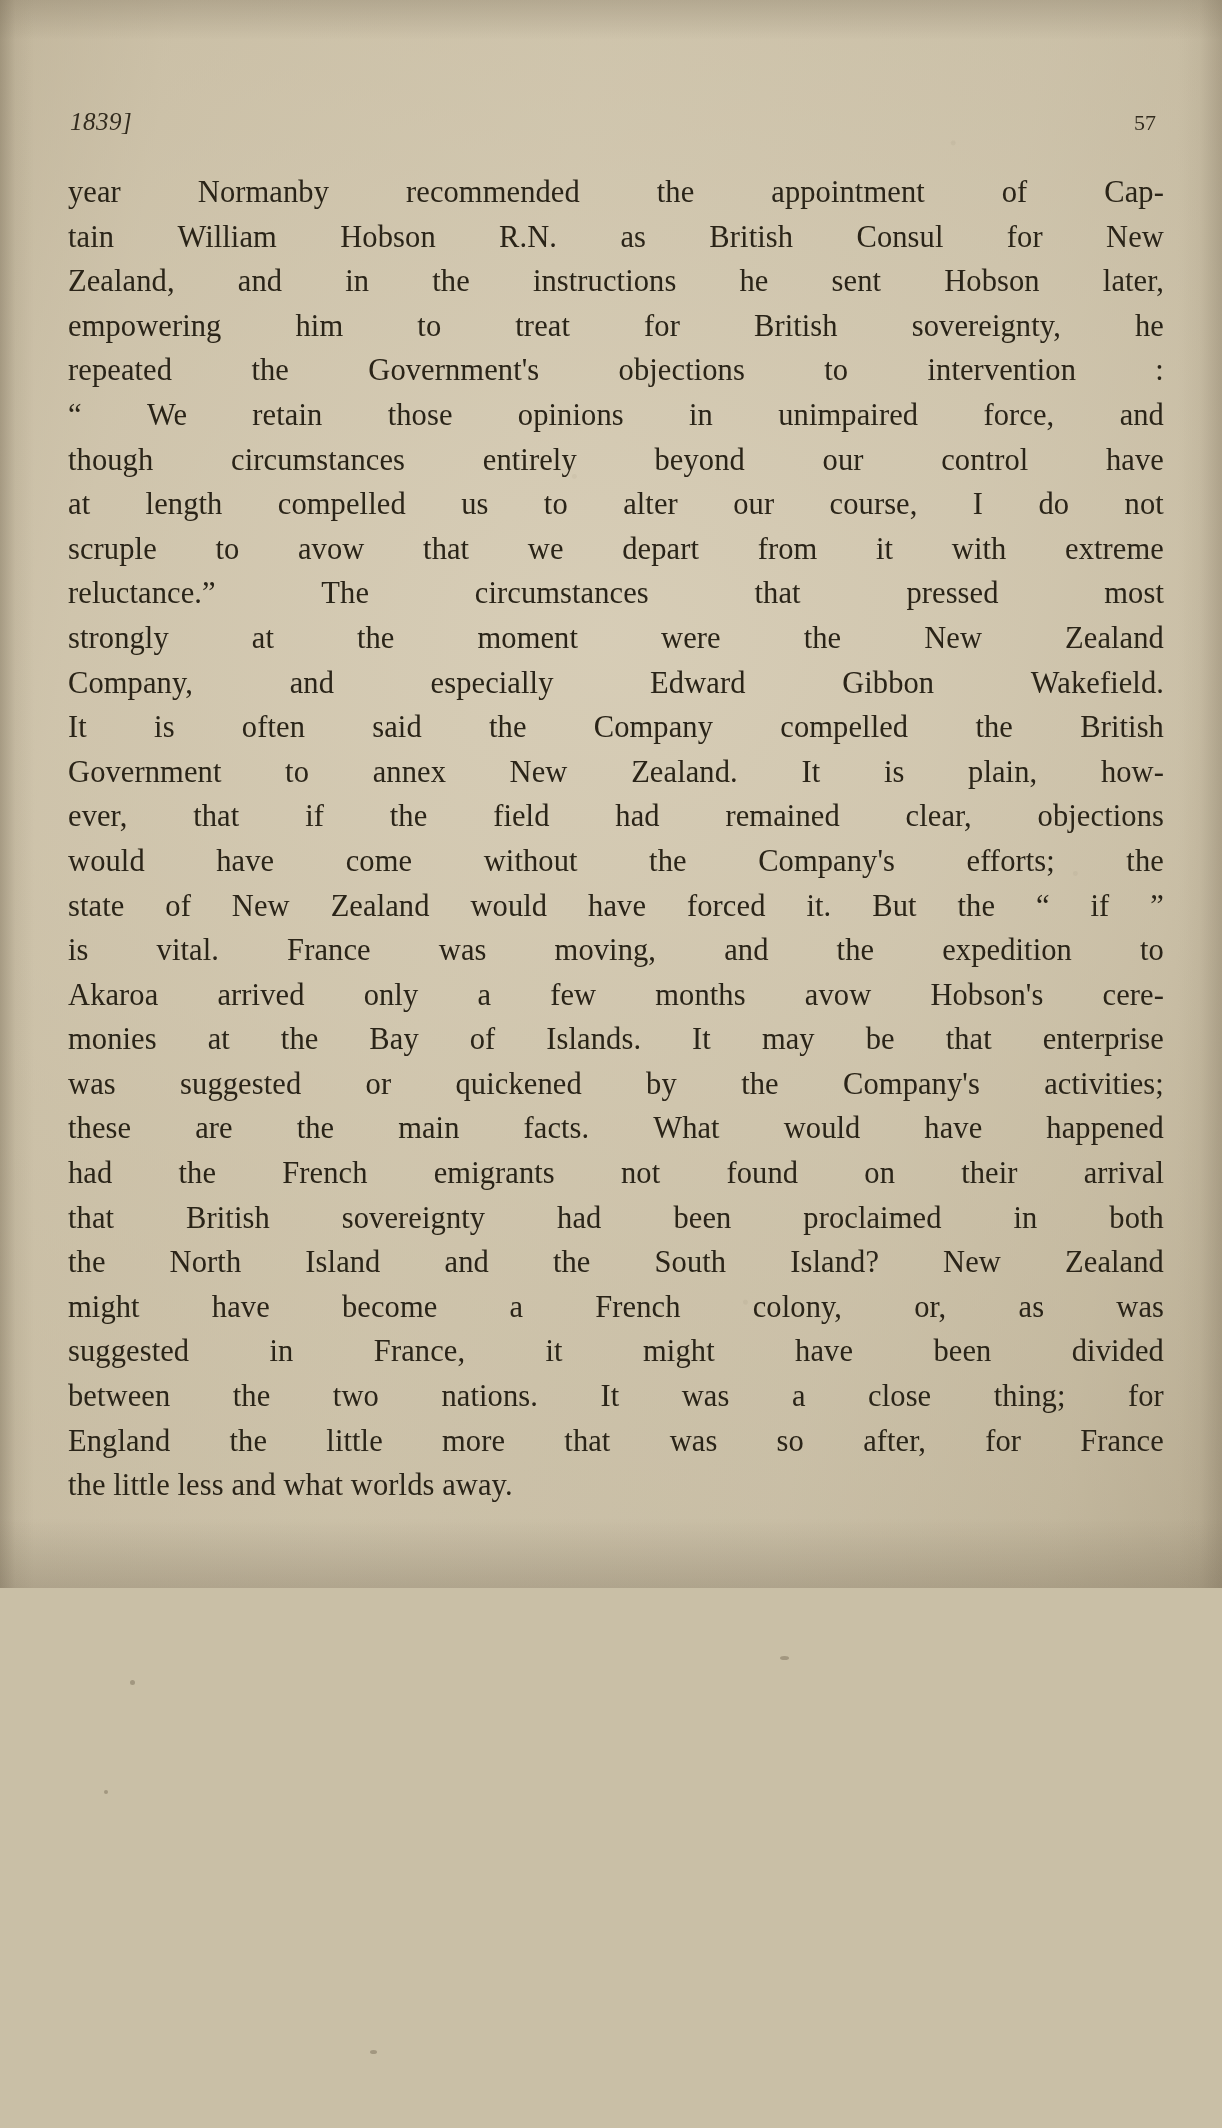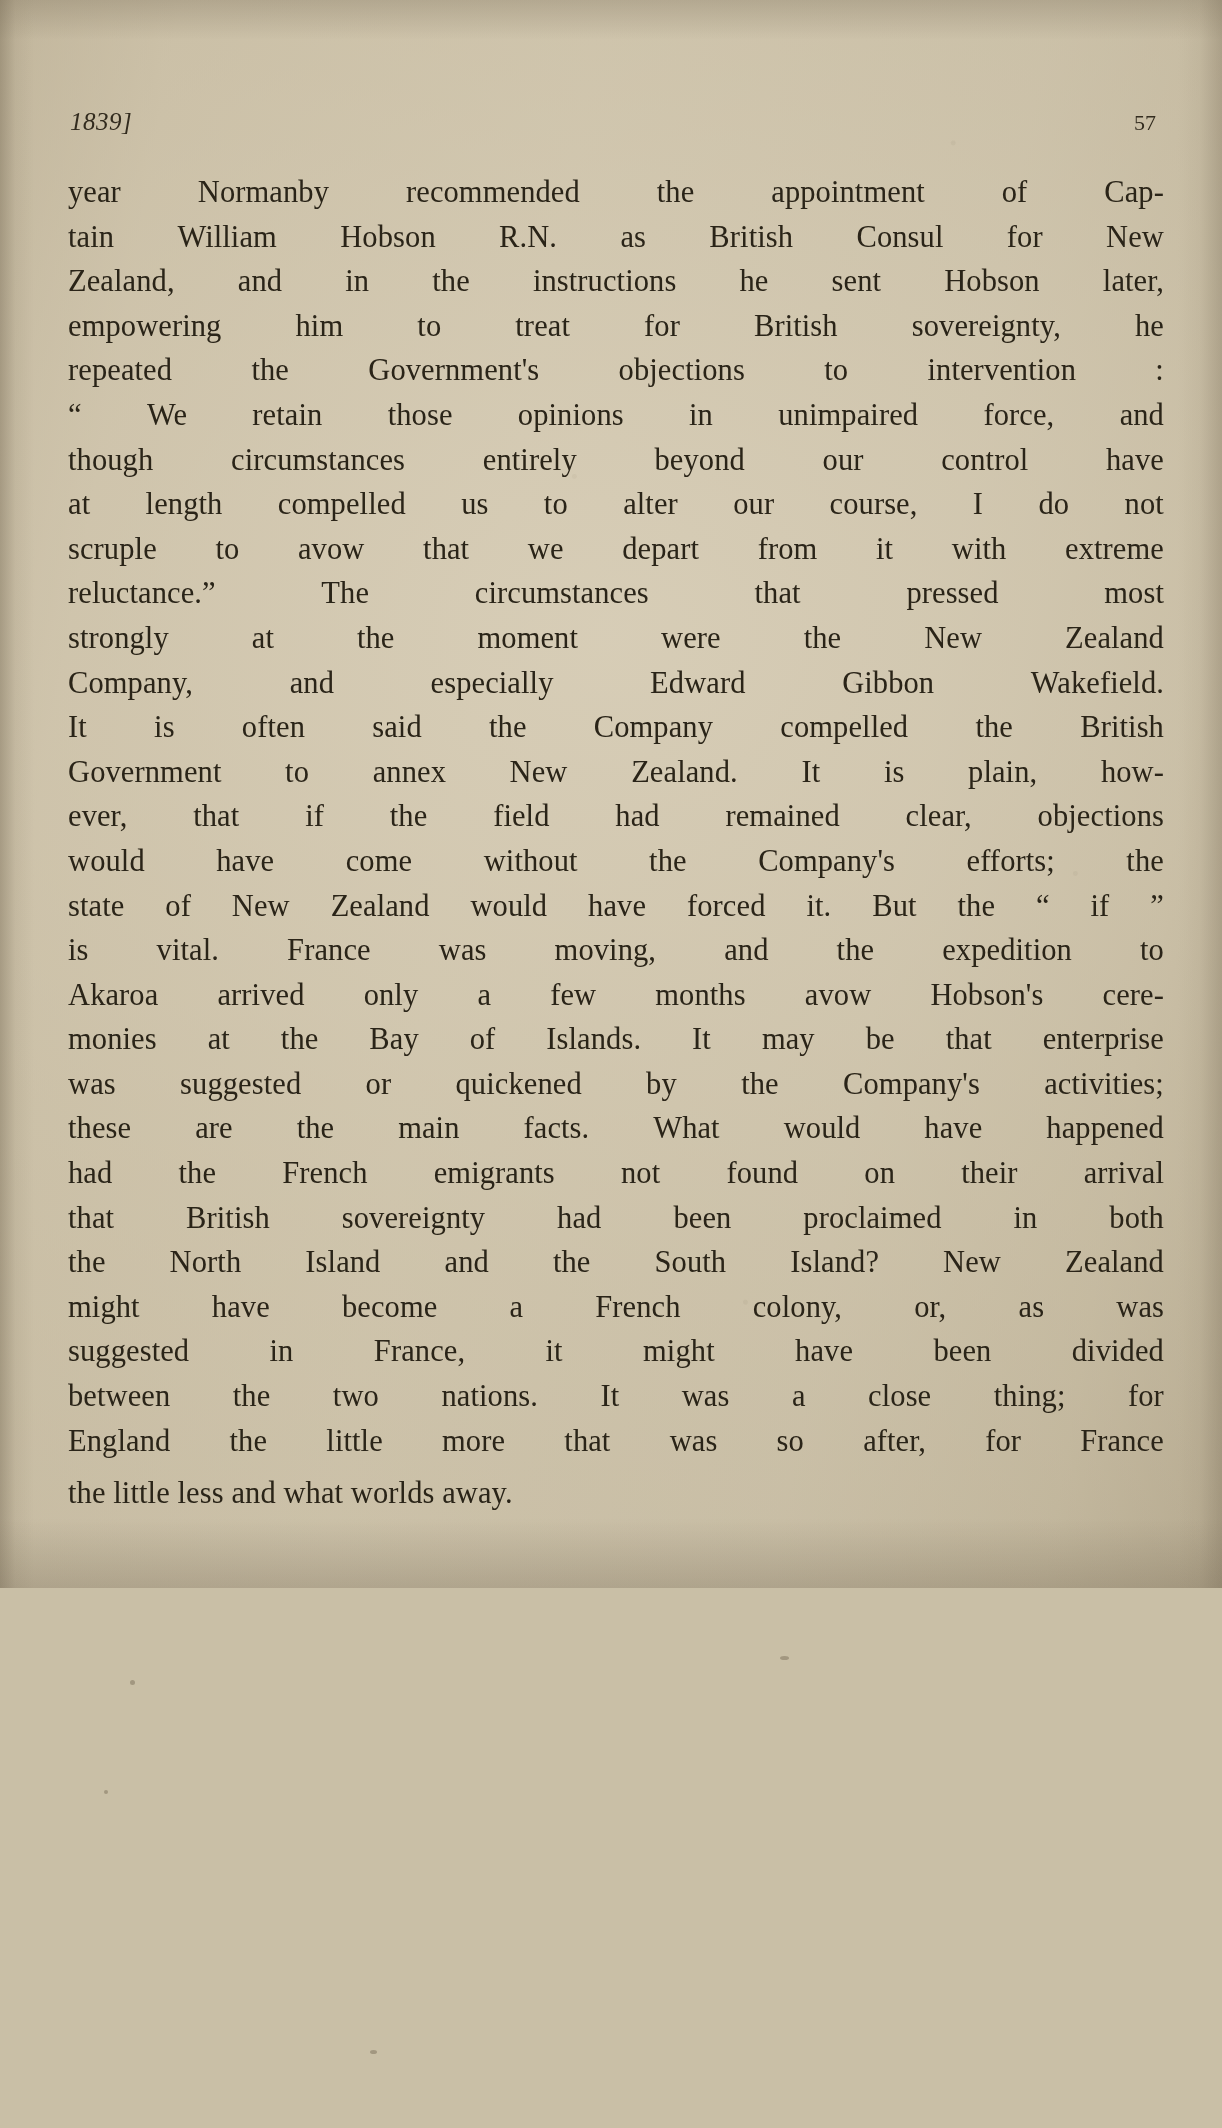--- a/index.html
+++ b/index.html
@@ -128,21 +128,20 @@
   
   .body-text .line.just {
     display: flex;
     justify-content: space-between;
   }
   .body-text .line.just > span {
     white-space: pre;
   }
   .body-text .line.last {
     display: block;
-    margin-top: 8px;
   }
 
   
   .speck {
     position: absolute;
     border-radius: 50%;
     background: rgba(90,78,58,0.35);
     pointer-events: none;
   }
 </style>

